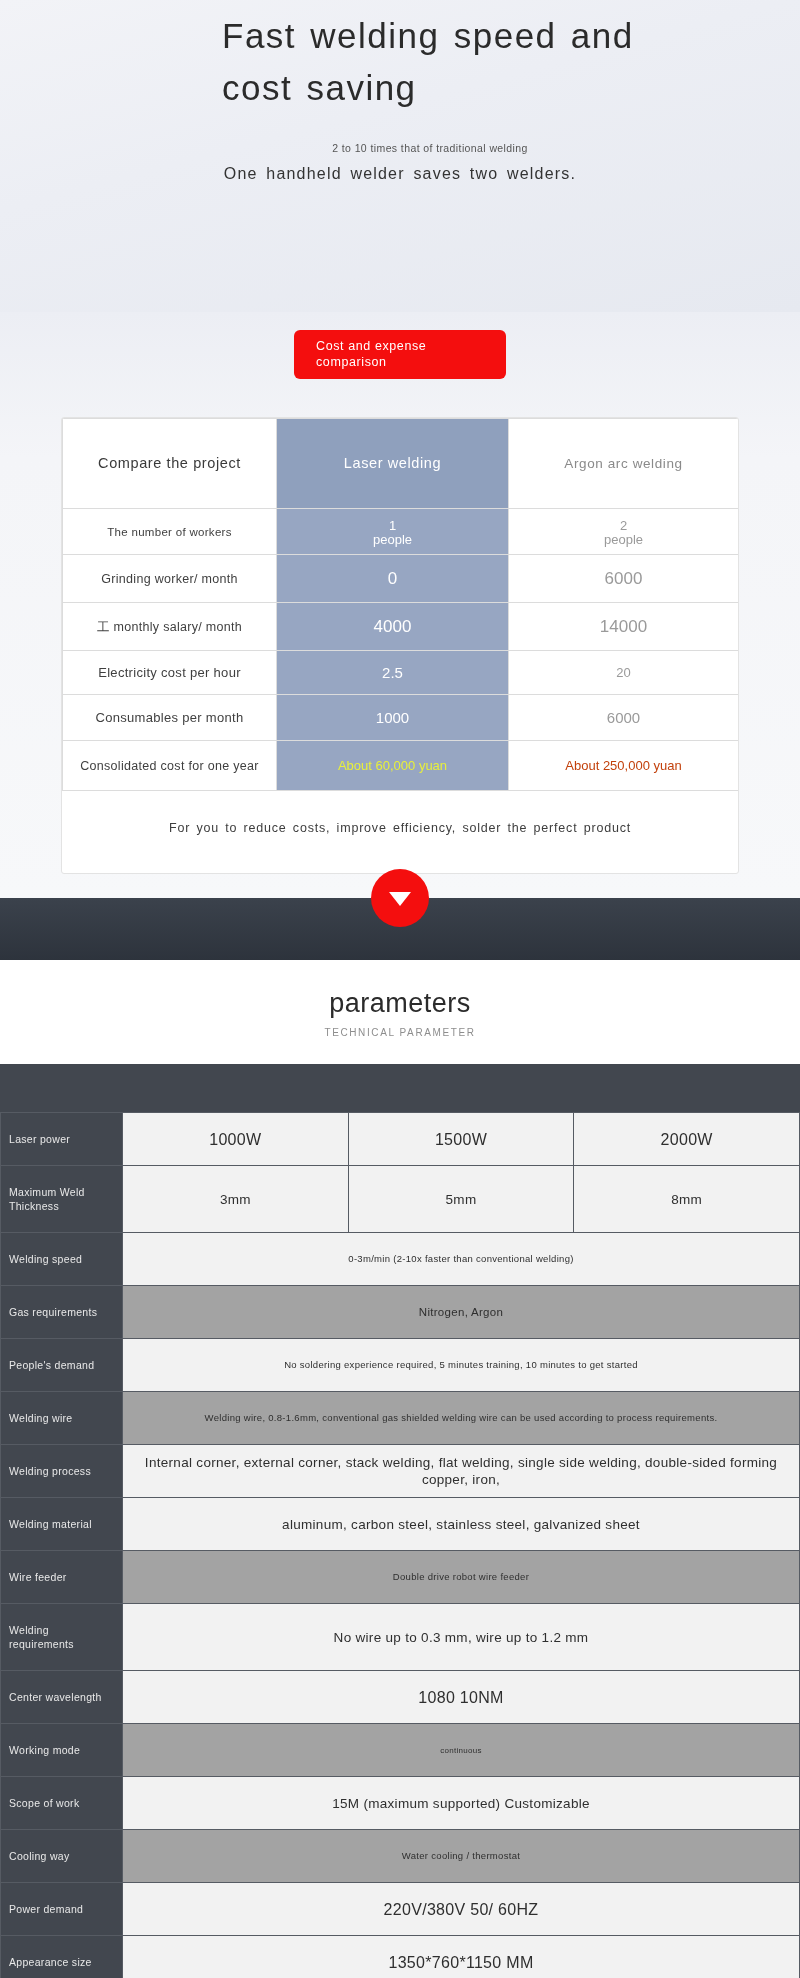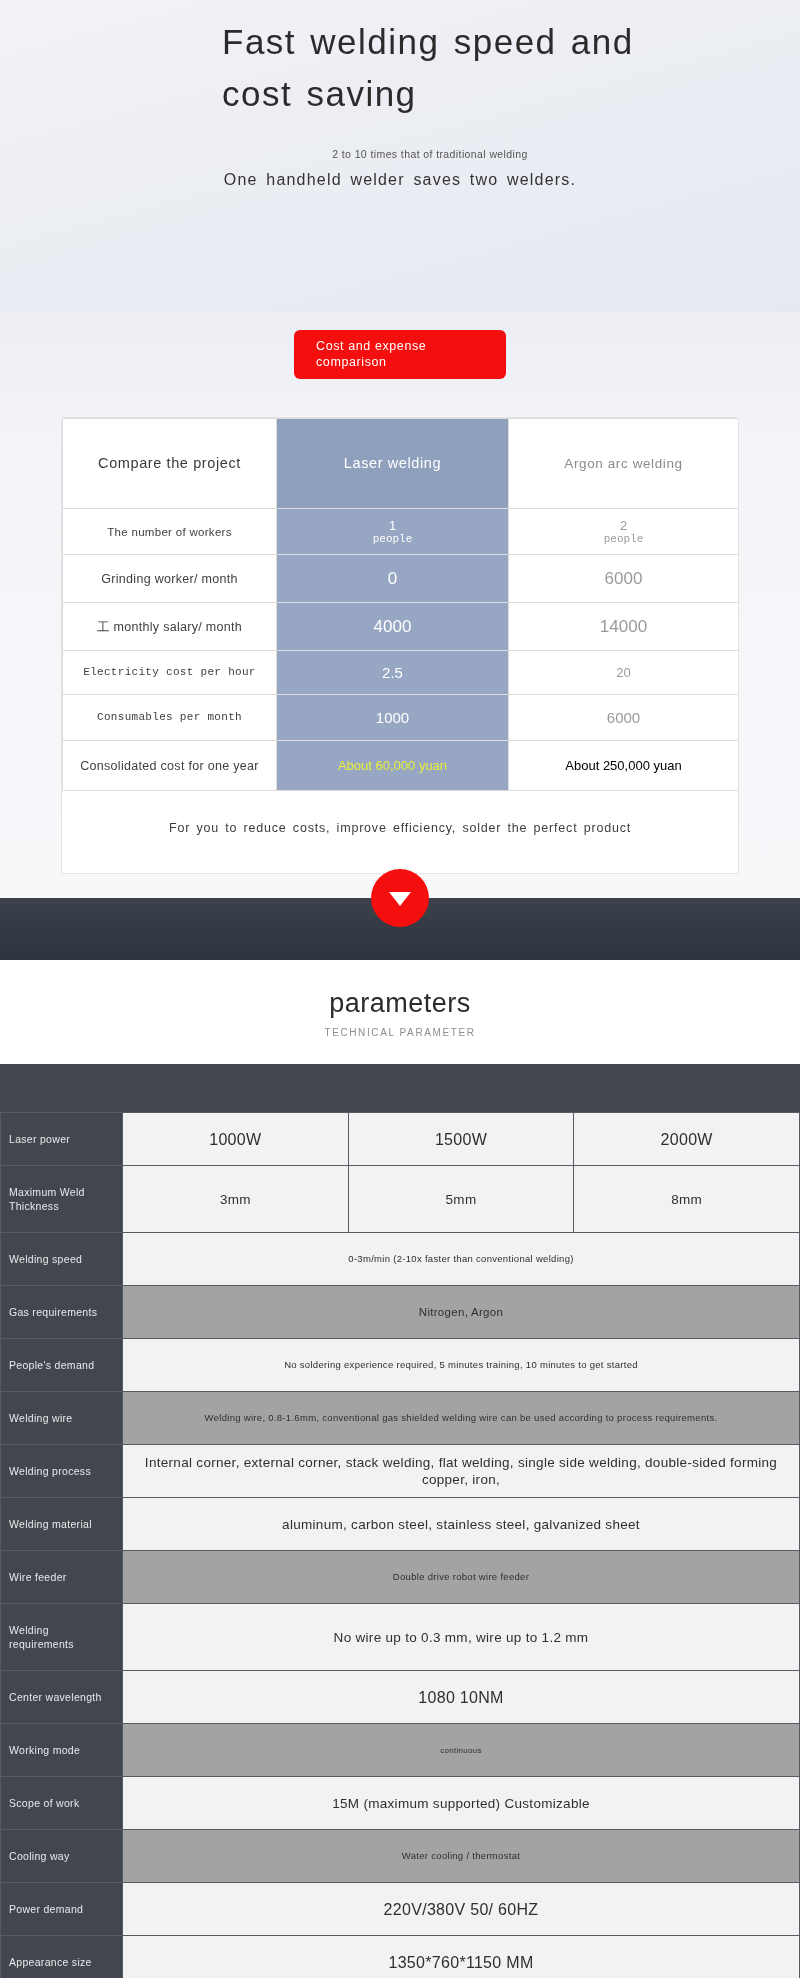--- a/index.html
+++ b/index.html
@@ -9,21 +9,21 @@
     font-family: "Liberation Sans", sans-serif;
     -webkit-font-smoothing: antialiased;
   }
   body { width: 800px; height: 1978px; overflow: hidden; position: relative; }
 
   
   .hero {
     position: relative;
     height: 312px;
     background: linear-gradient(165deg, #f2f3f7 0%, #eceef4 40%, #e6e9f0 100%);
-    padding-top: 16px;
+    padding-top: 10px;
   }
   .hero-title {
     width: 420px;
     margin: 0 auto;
     margin-left: 222px;
     font-size: 35px;
     line-height: 52px;
     color: #2b2b2b;
     font-weight: 400;
     letter-spacing: 1.5px;
@@ -84,26 +84,26 @@
   .hdr-row td { height: 90px; }
   .hdr-a { font-size: 14.5px; color: #3a3a3a; letter-spacing: .6px; line-height: 21px; }
   .hdr-b { background: #8fa0bd; color: #ffffff; font-size: 14.5px; line-height: 21px; letter-spacing: .6px; }
   .hdr-c { color: #8a8a8a; font-size: 13.5px; line-height: 21px; letter-spacing: .6px; }
 
   .r-label { font-size: 11.5px; color: #3f3f3f; line-height: 16px; letter-spacing: .3px; padding: 9px 10px; }
   .r-label.big { font-size: 12.5px; }
   .cell-b { background: #97a6c2; color: #fff; }
   .cell-c { color: #9a9a9a; }
 
-  .f9  { font-size: 11px; line-height: 13px; font-family: Liberation Mono, monospace; }
+  .f9  { font-size: 13px; line-height: 13px; }
   .f13 { font-size: 13px; }
   .f15 { font-size: 15px; }
   .f17 { font-size: 17px; }
   .yellow { color: #e8f03a; }
-  .dark { color: #000000; }
+  .dark { color: #c2410c; }
 
   .row-h-46 td { height: 46px; }
   .row-h-50 td { height: 50px; }
   .row-h-44 td { height: 44px; }
   .row-h-48 td { height: 48px; }
 
   .cost-footer {
     padding: 30px 10px 38px 10px;
     text-align: center;
     font-size: 12.5px;

